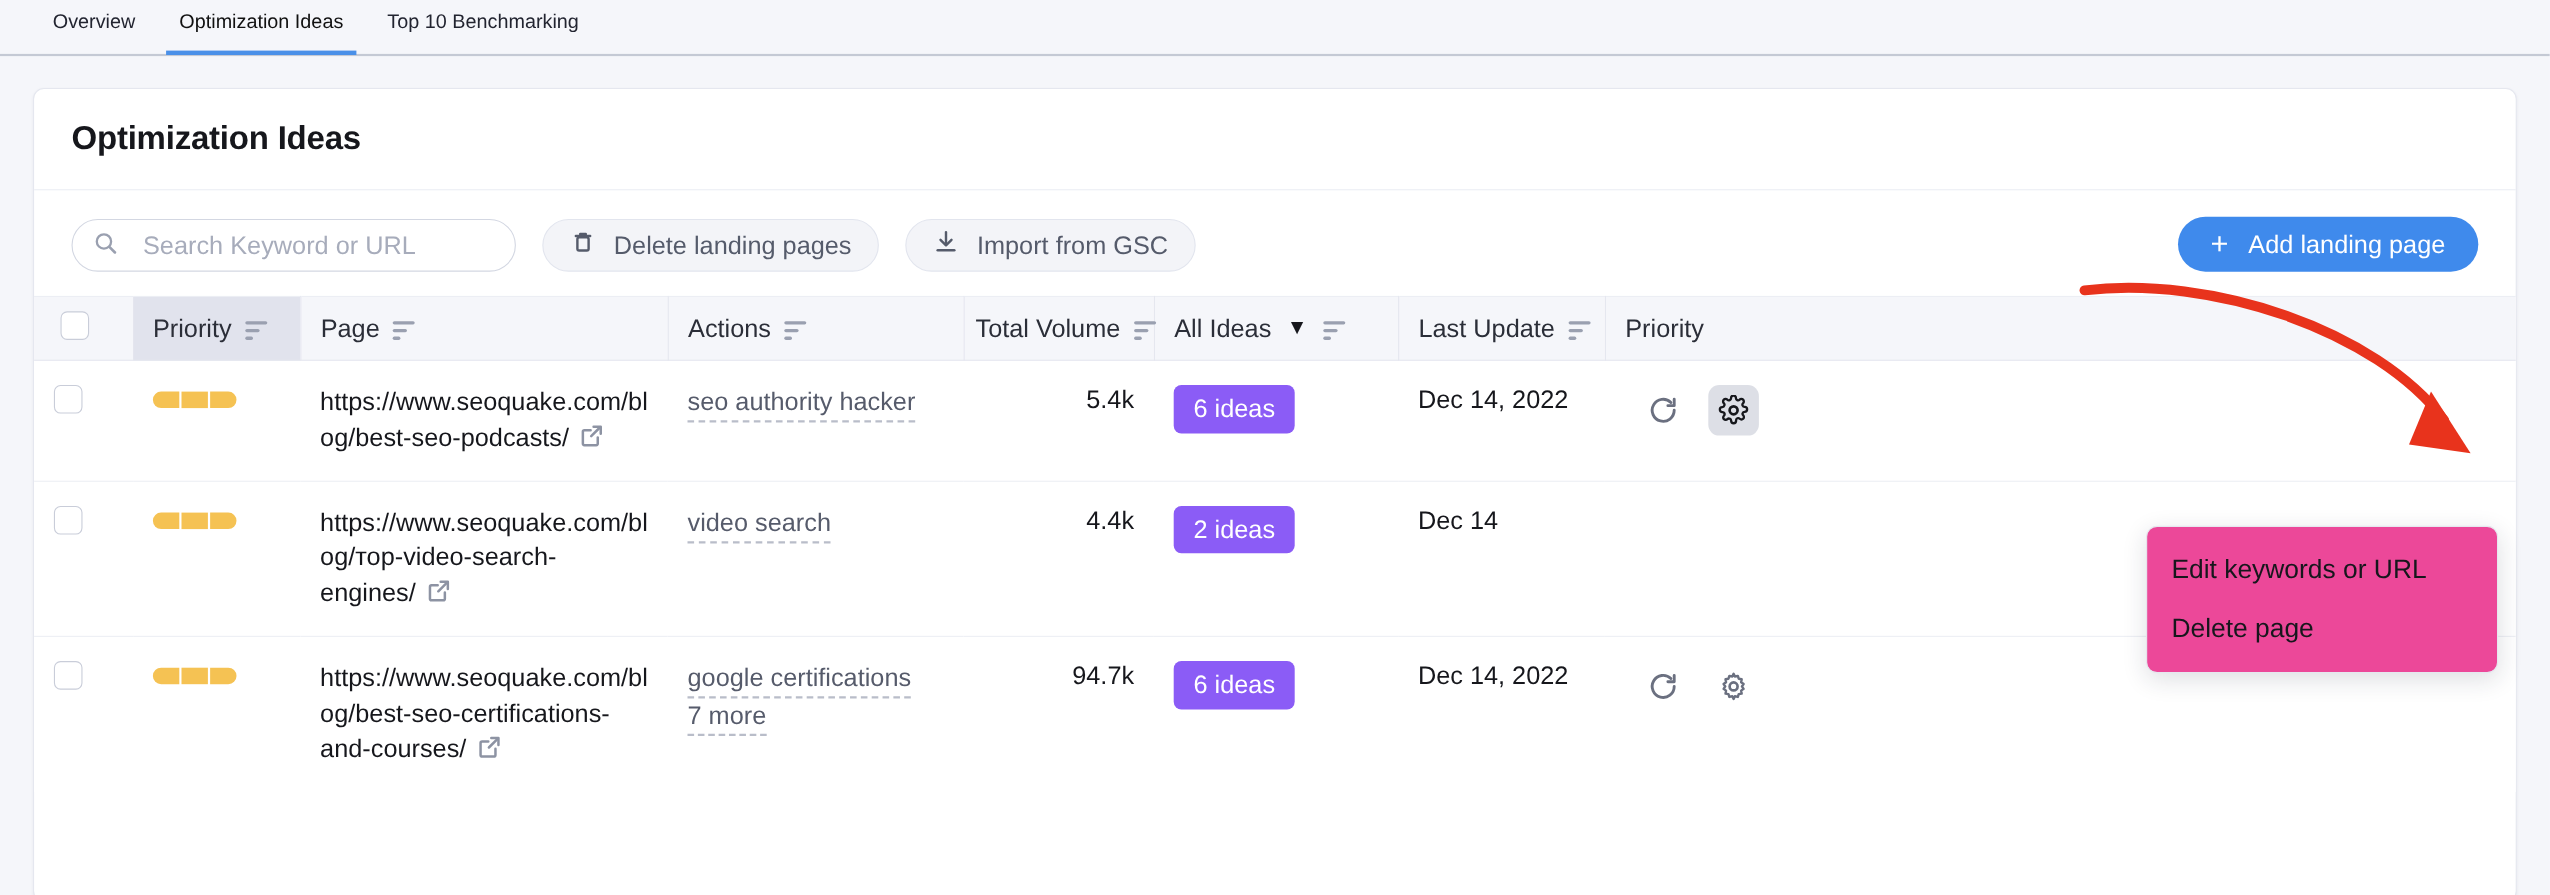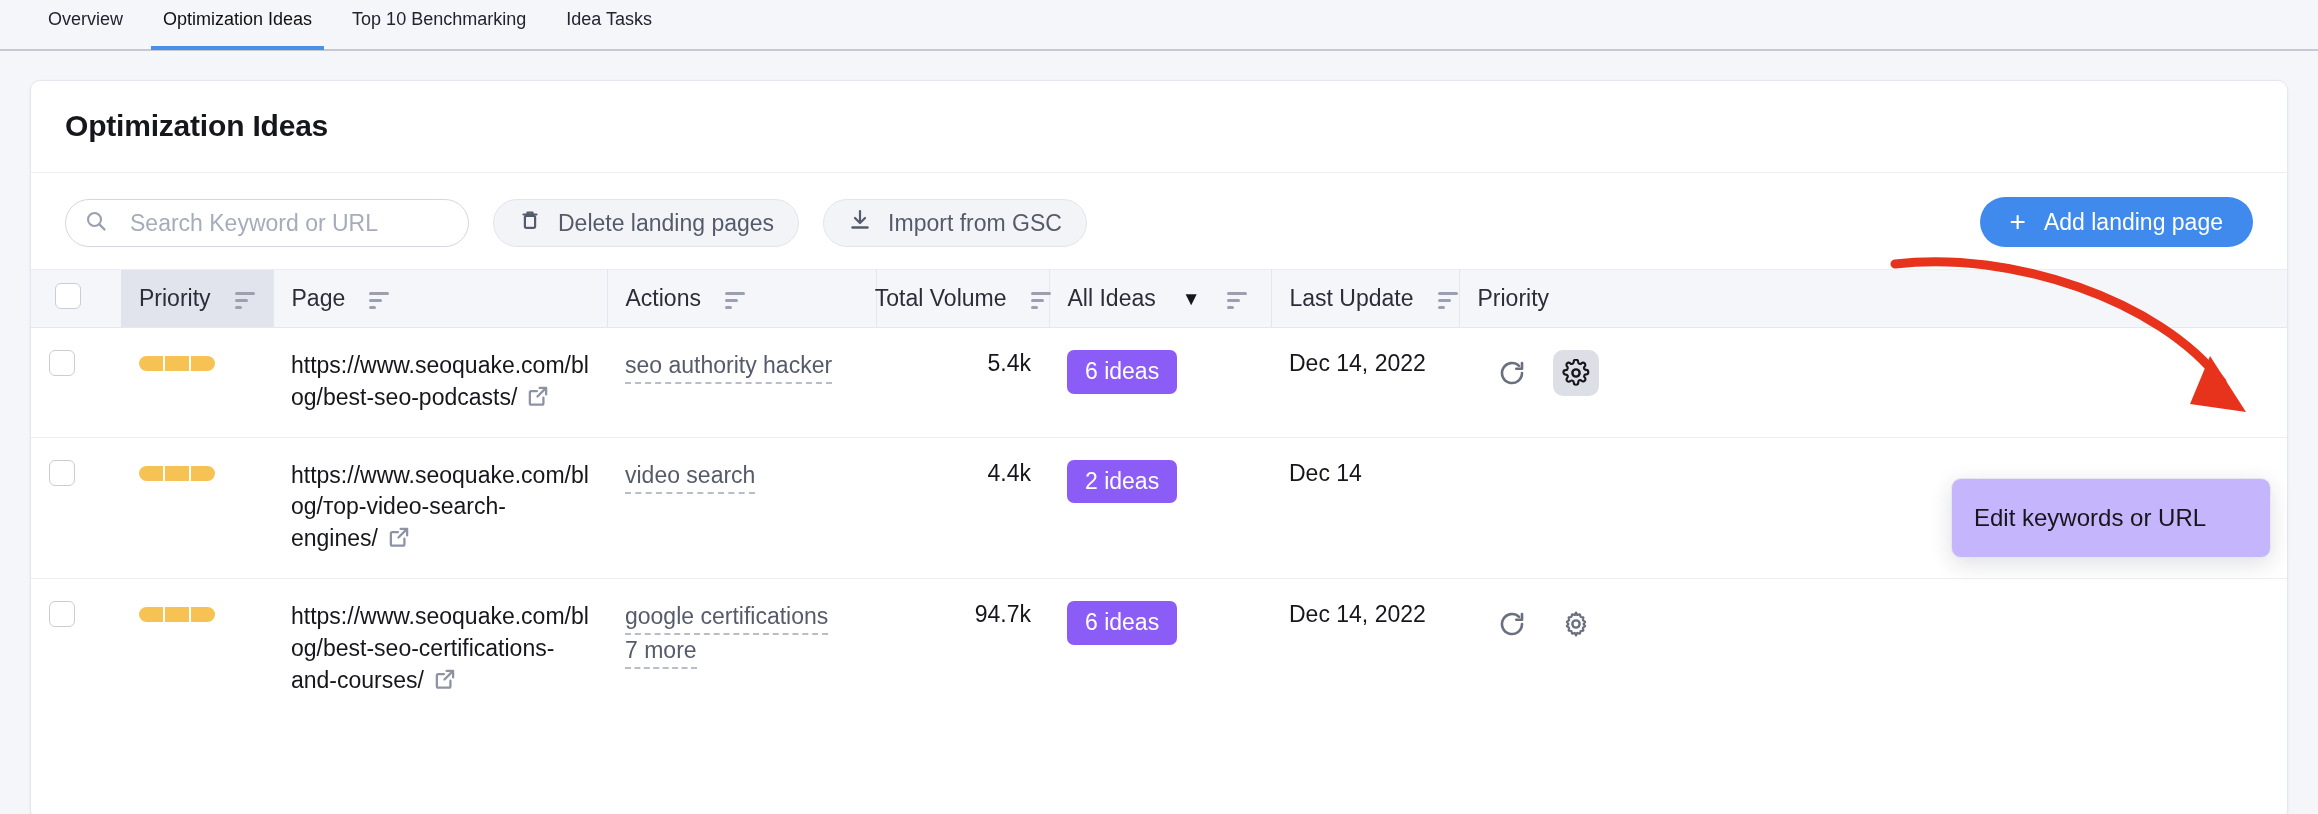--- a/index.html
+++ b/index.html
@@ -154,21 +154,21 @@
     border-right: 1px solid #e5e7ef;
     vertical-align: middle;
     white-space: nowrap;
   }
   .grid thead th.num { text-align: right; }
   .grid thead th.prio { background: #e1e3ed; }
   .grid thead th.last { border-right: 1px solid #e5e7ef; }
   .grid thead th.actions { border-right: none; }
   .grid thead th.cbcol { border-right: none; padding-left: 24px; }
 
-  .hdr-inner { display: inline-flex; align-items: center; gap: 24px; }
+  .hdr-inner { display: inline-flex; align-items: center; gap: 12px; }
   .hdr-inner.right { justify-content: flex-end; width: 100%; }
 
   .grid tbody td {
     border-bottom: 1px solid #edeff4;
     padding: 22px 18px;
     font-size: 23px;
     color: #16171c;
     vertical-align: top;
     background: #fff;
   }
@@ -240,21 +240,21 @@
     cursor: pointer; background: transparent;
   }
   .icon-btn.active { background: #dddfe6; }
 
   
   .menu {
     position: absolute;
     left: 1951px;
     top: 478px;
     width: 320px;
-    background: #c4b5fd;
+    background: #ec4899;
     border: 1px solid #e6e8ef;
     border-radius: 10px;
     box-shadow: 0 6px 22px rgba(25,35,60,0.14);
     padding: 12px 0;
     z-index: 40;
   }
   .menu-item {
     font-size: 24px;
     color: #16171c;
     padding: 13px 22px;
@@ -265,21 +265,20 @@
   
   .annot { position: absolute; left: 0; top: 0; width: 2318px; height: 814px; pointer-events: none; z-index: 60; }
 </style>
 </head>
 <body>
 
 <div class="tabbar">
   <div class="tab">Overview</div>
   <div class="tab active">Optimization Ideas</div>
   <div class="tab">Top 10 Benchmarking</div>
-  <div class="tab">Idea Tasks</div>
 </div>
 
 <div class="card">
 
   <div class="card-title">Optimization Ideas</div>
   <div class="card-divider"></div>
 
   <div class="toolbar">
 
     <div class="search-box">
@@ -529,18 +528,19 @@
           </div>
         </td>
       </tr>
 
     </tbody>
   </table>
 </div>
 
 <div class="menu">
   <div class="menu-item">Edit keywords or URL</div>
+  <div class="menu-item">Delete page</div>
 </div>
 
 <svg class="annot" viewBox="0 0 2318 814">
   <path d="M1895 264 C 2010 250, 2160 300, 2222 382" stroke="#e8331c" stroke-width="9" fill="none" stroke-linecap="round"></path>
   <polygon points="2210,356 2246,412 2190,404" fill="#e8331c"></polygon>
 </svg>
 
 </body></html>

